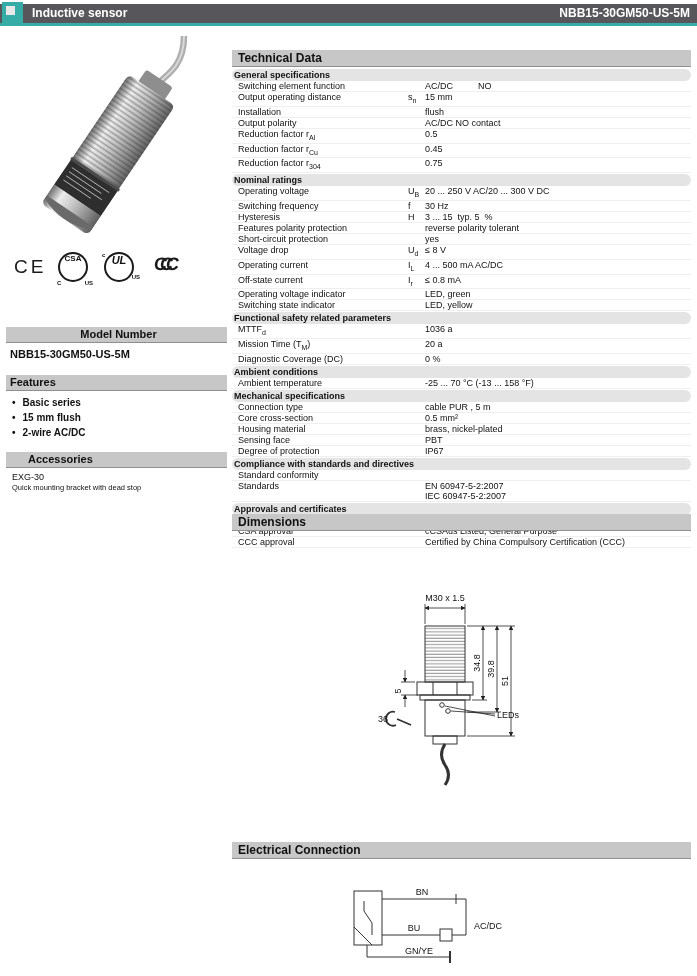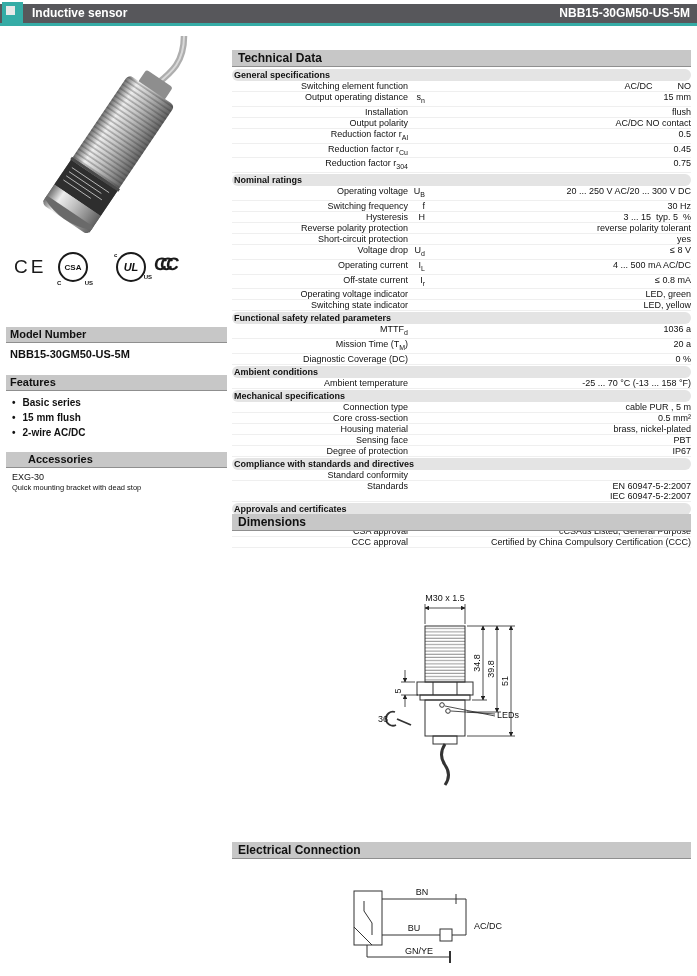--- a/index.html
+++ b/index.html
@@ -15,25 +15,25 @@
   .logo-mark { position:absolute; left:2px; top:2px; width:21px; height:21px; background:#35aca6; z-index:2; }
   .logo-mark::after { content:""; position:absolute; left:4px; top:4px; width:9px; height:9px; background:#e9e9e9; }
   .accent-rule { position:absolute; left:0; top:23px; width:697px; height:3px; background:#35aca6; }
 
   
   .sidebar { position:absolute; left:6px; top:30px; width:221px; height:940px; }
   .photo { position:absolute; left:0; top:6px; }
   .cert { position:absolute; }
   .cert-ce { left:8px; top:226px; font-size:19px; letter-spacing:3px; color:#1a1a1a; }
   .badge-circle { width:30px; height:30px; border:2px solid #1a1a1a; border-radius:50%;
-    position:absolute; top:222px; display:flex; align-items:center; justify-content:center; }
+    position:absolute; top:222px; display:flex; align-items:flex-start; justify-content:center; }
   .badge-circle .tiny { position:absolute; font-size:6px; font-weight:bold; }
   .csa-wrap { left:52px; }
   .csa-wrap .mid { font-size:8px; font-weight:bold; }
-  .ul-wrap { left:110px; }
+  .ul-wrap { left:98px; }
   .ul-wrap .mid { font-size:11px; font-weight:bold; font-style:italic; }
   .cert-ccc { left:148px; top:224px; font-size:18px; font-weight:bold; letter-spacing:-7px;
     transform:skewX(-8deg); color:#1a1a1a; width:54px; }
 
   .side-head { position:absolute; left:0; width:221px; height:16px; background:#c7c7c7;
     border-bottom:1px solid #8f8f8f; font-size:11px; font-weight:bold; padding:1px 0 0 4px; }
   .model-val { position:absolute; left:4px; top:318px; font-size:11px; font-weight:bold; }
   .features-list { position:absolute; left:6px; top:367px; list-style:none; }
   .features-list li { font-size:10px; font-weight:bold; margin-bottom:4px; }
   .features-list li::before { content:"•"; margin-right:7px; }
@@ -42,21 +42,21 @@
 
   
   .main { position:absolute; left:232px; top:50px; width:459px; height:926px; }
   .main section { position:absolute; left:0; width:459px; }
   .main-head { height:17px; background:#c7c7c7; border-bottom:1px solid #8f8f8f;
     font-size:12px; font-weight:bold; padding:1px 12px 0 6px; }
 
   .td-table { margin-top:2px; }
   .td-sec { font-size:9px; font-weight:bold; background:#e4e4e4; line-height:11px;
     padding:1px 0 0 2px; margin-top:1px;border-radius:6px; }
-  .td-row { display:flex; font-size:9px; line-height:10px; border-bottom:1px solid #efefef;text-align:right; }
+  .td-row { display:flex; font-size:9px; line-height:10px; border-bottom:1px solid #efefef; }
   .c-label { width:176px; padding-left:6px; }
   .c-sym { width:17px; }
   .c-val { flex:1; white-space:pre-wrap; }
   sub { font-size:7px; }
 
   .dim-svg { display:block; margin:55px 0 0 115px; }
   .elec-svg { display:block; margin:18px 0 0 112px; }
   svg text { font-family:"Liberation Sans", sans-serif; }
 </style>
 </head>
@@ -109,21 +109,21 @@
     <span class="tiny" style="left:-3px; bottom:-6px;">C</span>
     <span class="tiny" style="right:-7px; bottom:-6px;">US</span>
   </span>
   <span class="cert badge-circle ul-wrap">
     <span class="mid">UL</span>
     <span class="tiny" style="left:-4px; top:-2px;">c</span>
     <span class="tiny" style="right:-8px; bottom:0;">US</span>
   </span>
   <span class="cert cert-ccc">CCC</span>
 
-  <div class="side-head" style="top:297px;">Model Number</div>
+  <div class="side-head" style="top:297px;text-align:center;">Model Number</div>
   <div class="model-val">NBB15-30GM50-US-5M</div>
 
   <div class="side-head" style="top:345px;">Features</div>
   <ul class="features-list">
     <li>Basic series</li>
     <li>15 mm flush</li>
     <li>2-wire AC/DC</li>
   </ul>
 
   <div class="side-head" style="top:422px;padding-left:22px;">Accessories</div>
@@ -182,21 +182,21 @@
           <div class="c-label">Switching frequency</div>
           <div class="c-sym">f</div>
           <div class="c-val">30 Hz</div>
         </div>
         <div class="td-row">
           <div class="c-label">Hysteresis</div>
           <div class="c-sym">H</div>
           <div class="c-val">3 ... 15  typ. 5  %</div>
         </div>
         <div class="td-row">
-          <div class="c-label">Reverse polarity protection</div>
+          <div class="c-label">Features polarity protection</div>
           <div class="c-sym"></div>
           <div class="c-val">reverse polarity tolerant</div>
         </div>
         <div class="td-row">
           <div class="c-label">Short-circuit protection</div>
           <div class="c-sym"></div>
           <div class="c-val">yes</div>
         </div>
         <div class="td-row">
           <div class="c-label">Voltage drop</div>

